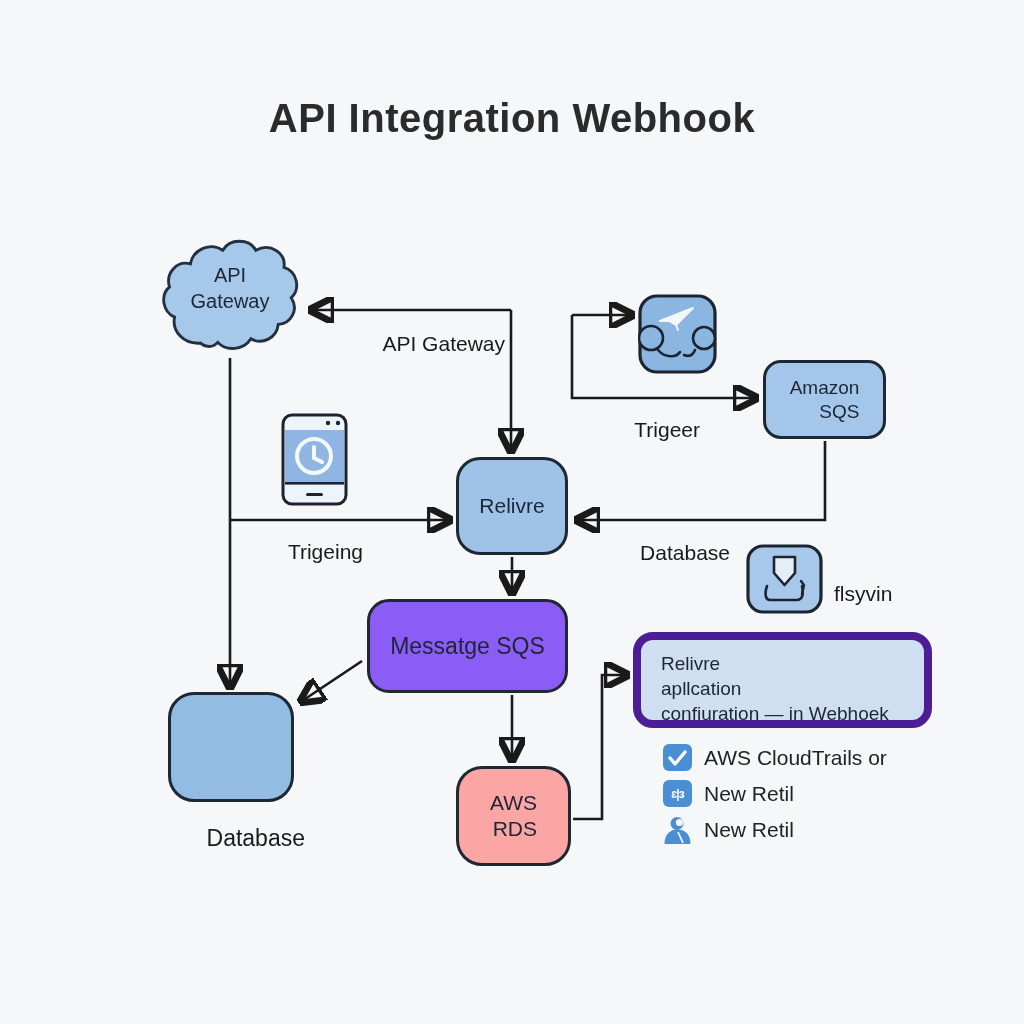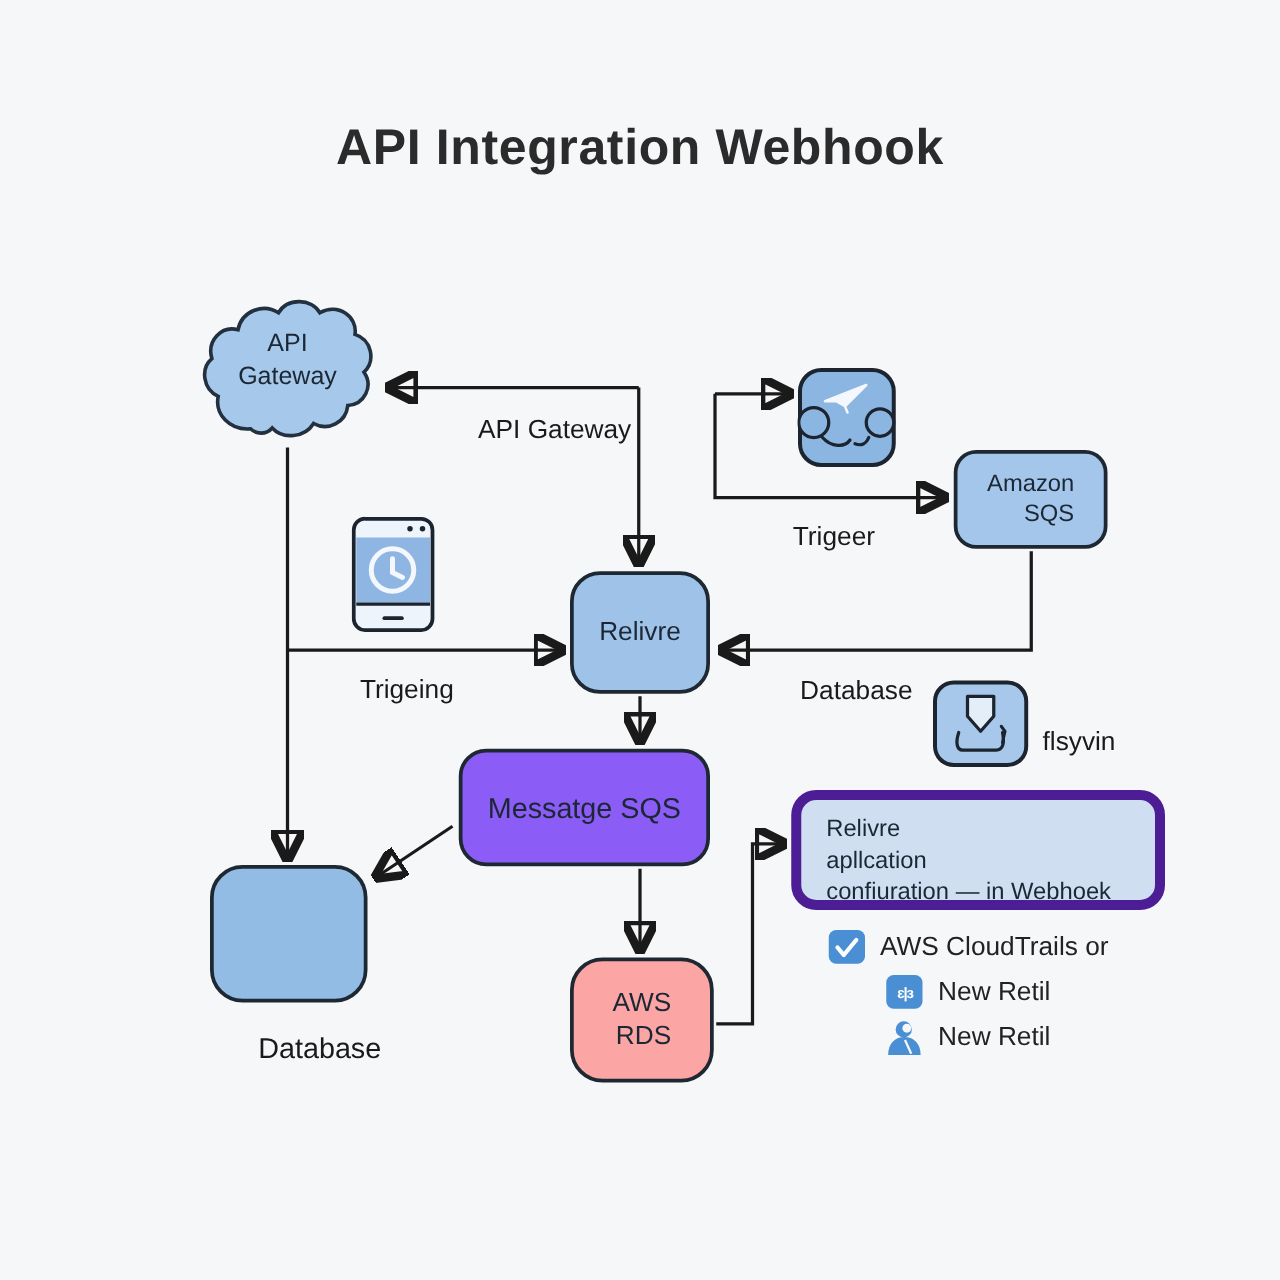--- a/index.html
+++ b/index.html
@@ -24,21 +24,21 @@
   .edge-label{position:absolute;text-align:right;font-size:21px;color:var(--label-text);margin-top:10px;}
   .cloud-wrap{position:absolute;left:158px;top:234px;width:144px;height:126px;}
   .cloud-wrap svg{position:absolute;left:0;top:0;}
   .cloud-label{position:absolute;left:0;top:28px;width:100%;text-align:center;
     font-size:20px;color:var(--node-text);line-height:1.3;}
   .iconbox{position:absolute;}
   .flsy-label{position:absolute;left:834px;top:582px;font-size:21px;color:var(--label-text);}
   .note{position:absolute;left:633px;top:632px;width:299px;height:96px;
     background:#cfdff1;border:8px solid #4c1d95;border-radius:20px;
     padding:11px 10px 10px 20px;font-size:19px;line-height:1.32;color:#1c2735;text-align:left;}
-  .checklist{position:absolute;left:663px;top:744px;display:flex;flex-direction:column;gap:9px;align-items:center;}
+  .checklist{position:absolute;left:663px;top:744px;display:flex;flex-direction:column;gap:9px;}
   .check-item{display:flex;align-items:center;gap:12px;font-size:21px;color:#222;}
   .sq-icon{width:29px;height:27px;border-radius:6px;background:#4a8fd4;
     display:flex;align-items:center;justify-content:center;flex-shrink:0;}
   .sq-icon span{color:#fff;font-size:12px;font-weight:700;letter-spacing:-1px;}
   .person-slot{width:29px;height:27px;display:flex;align-items:center;justify-content:center;flex-shrink:0;}
 </style>
 </head>
 <body>
 
 <div class="canvas">

